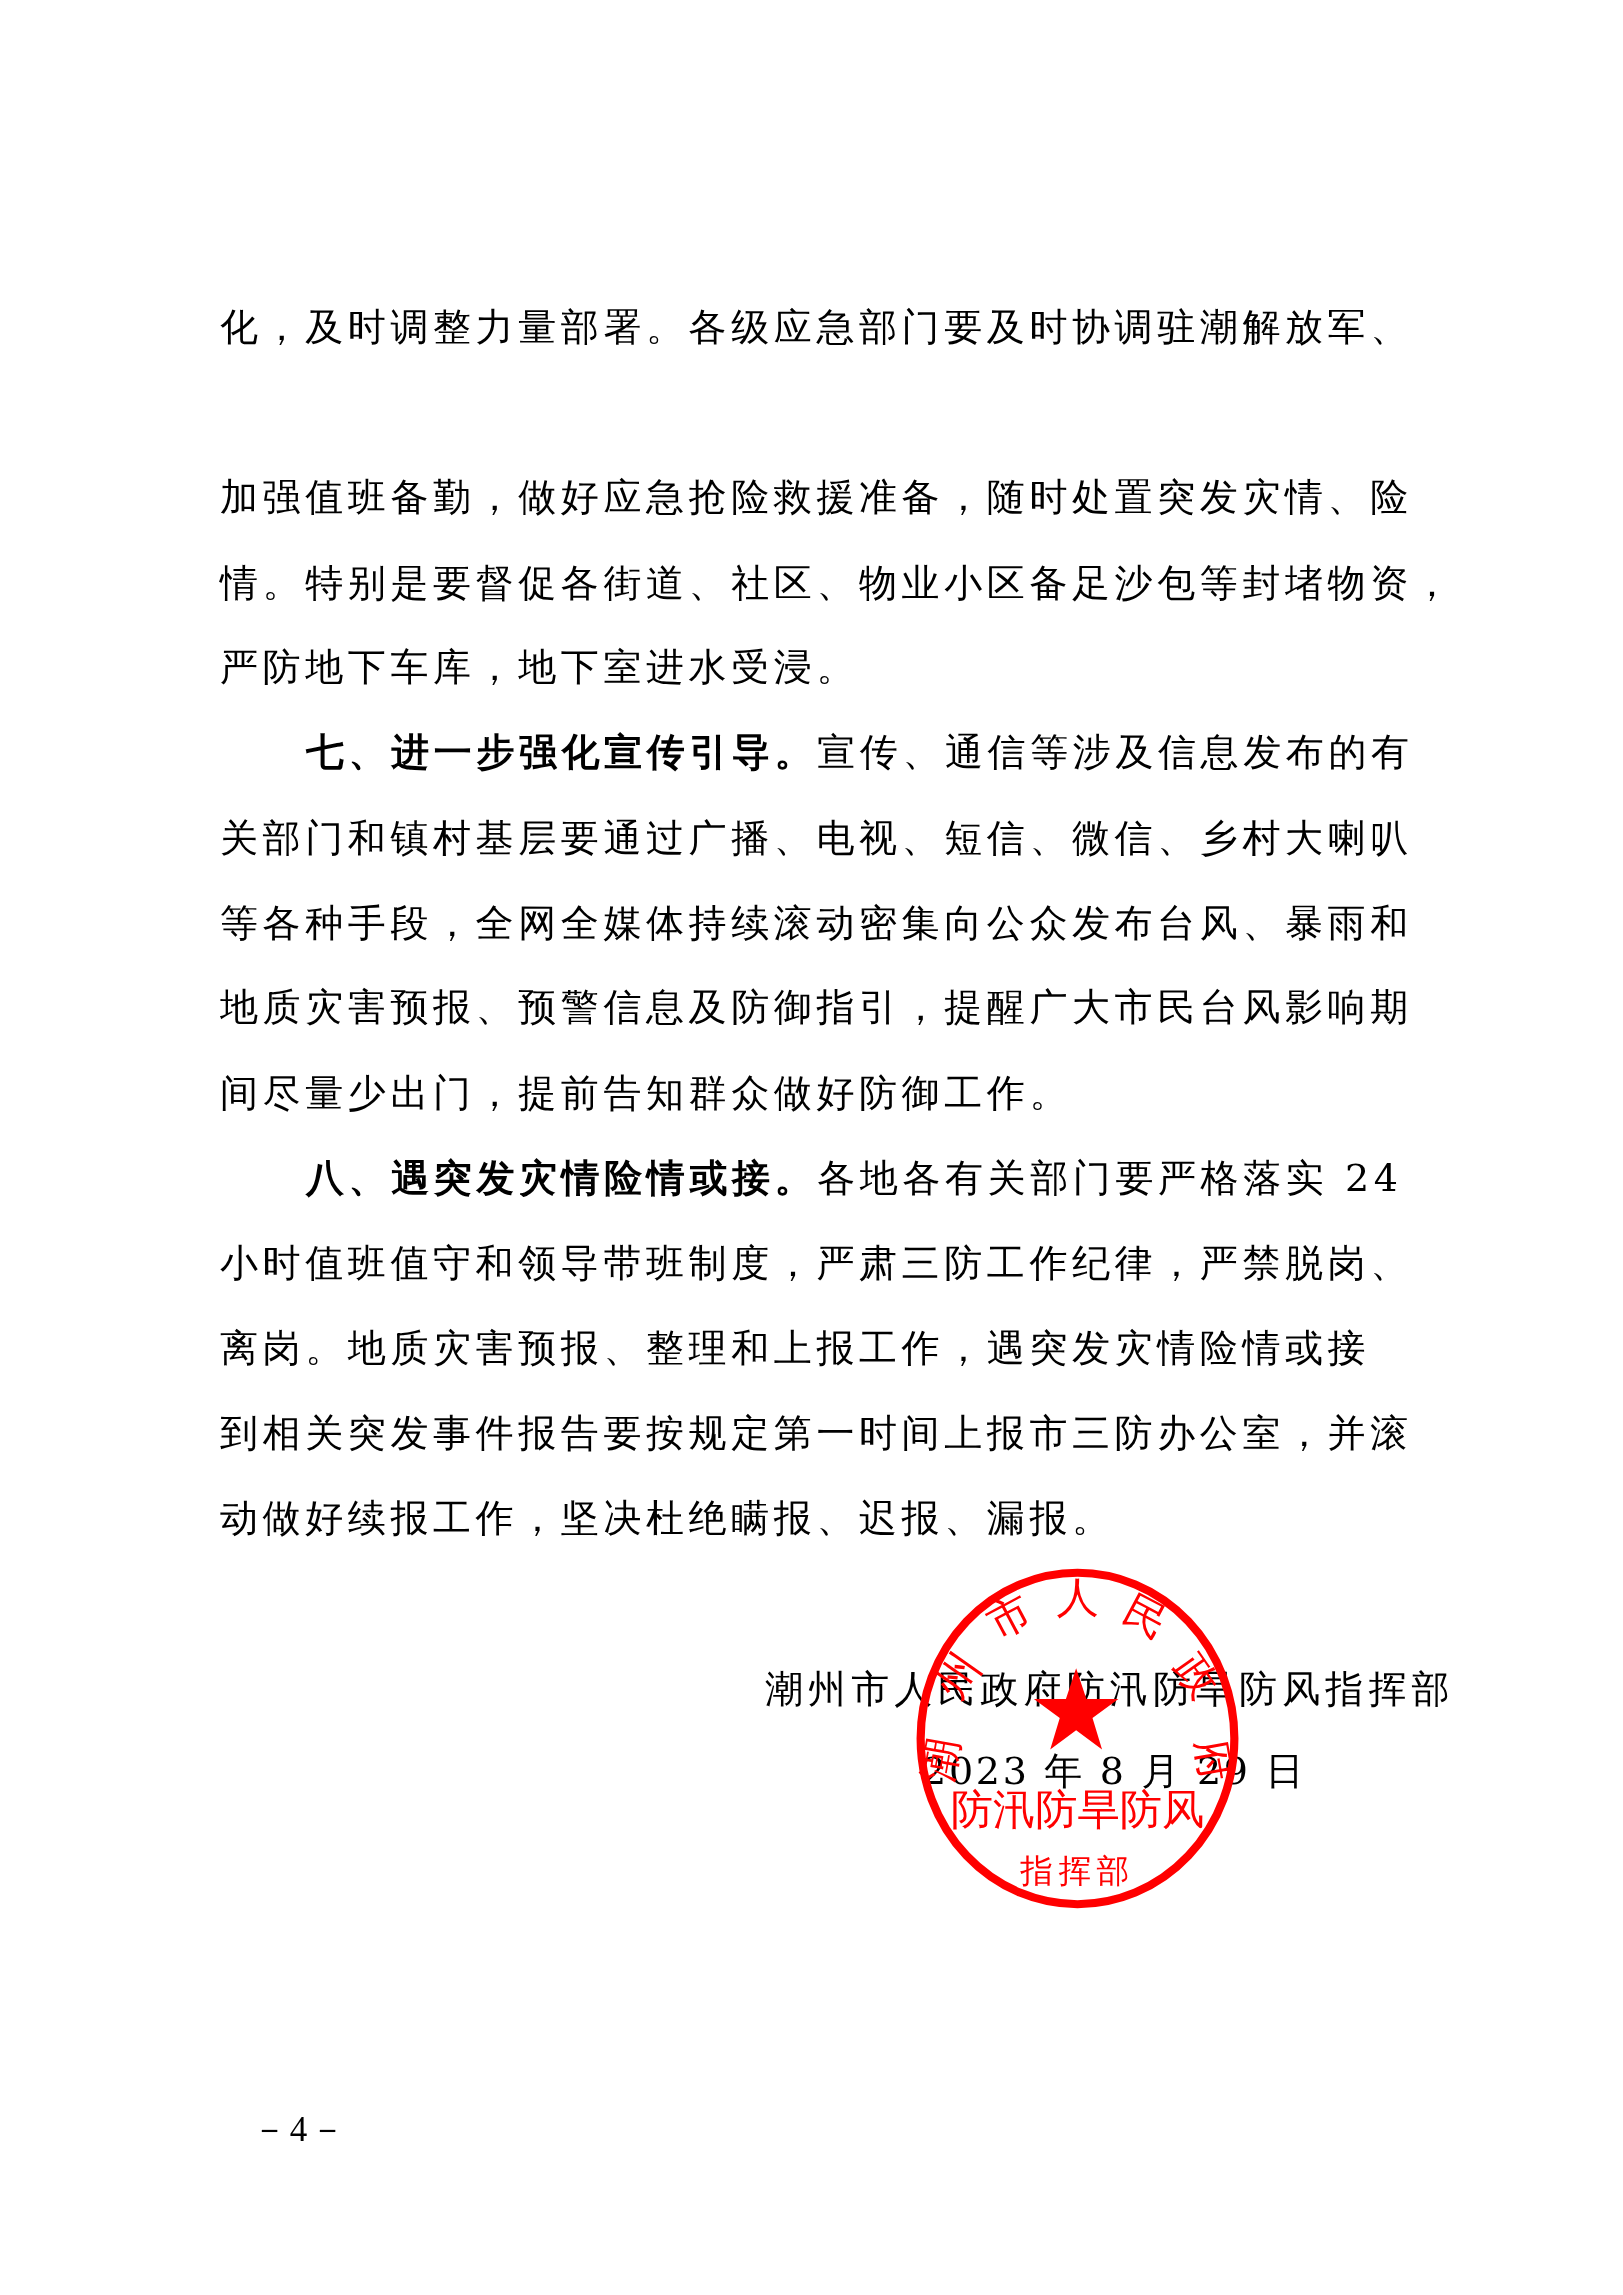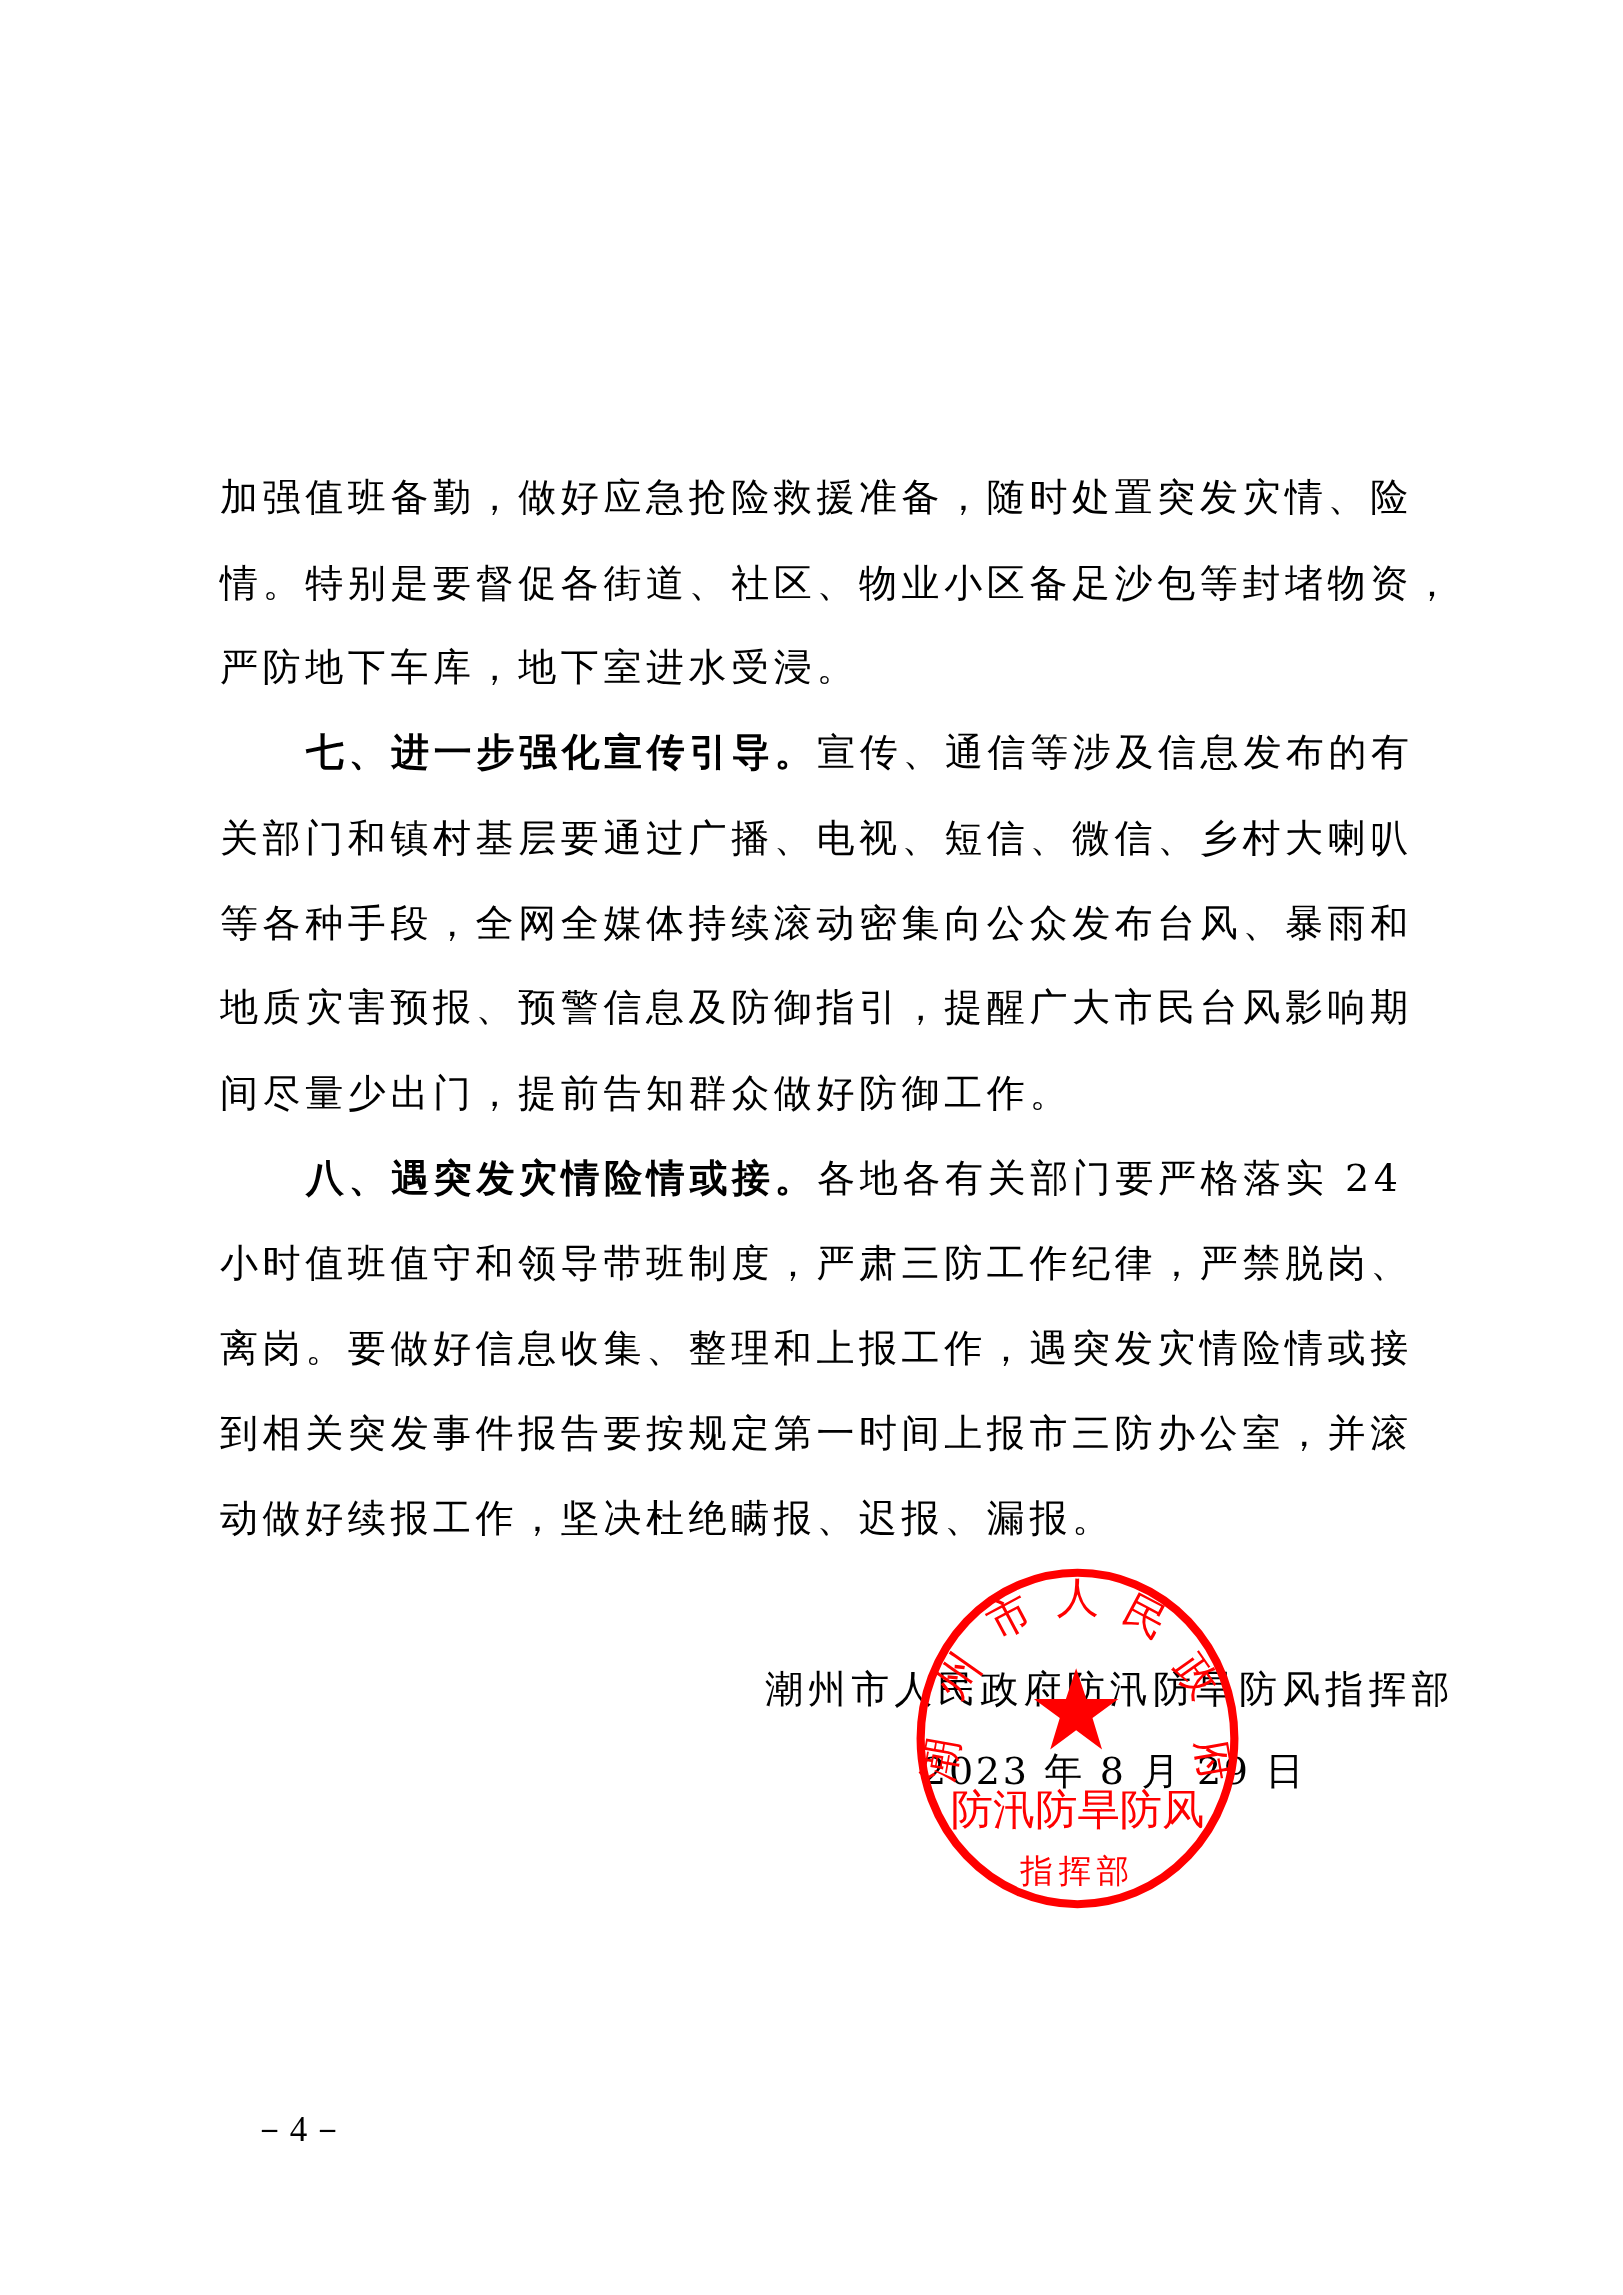--- a/index.html
+++ b/index.html
@@ -16,37 +16,38 @@
   .page-num { position: absolute; left: 252px; top: 2109px; font-size: 35px; line-height: 41px;
               font-family: "Liberation Serif", serif; letter-spacing: 2.7px; }
   .seal { position: absolute; left: 915px; top: 1568px; width: 325px; height: 341px; pointer-events: none; }
   .seal svg { width: 100%; height: 100%; }
 </style>
 </head>
 <body>
 
 <div class="page">
 
+  <div class="line" style="top:300px">化，及时调整力量部署。各级应急部门要及时协调驻潮解放军、</div>
   <div class="line" style="top:470px">加强值班备勤，做好应急抢险救援准备，随时处置突发灾情、险</div>
   <div class="line" style="top:556px">情。特别是要督促各街道、社区、物业小区备足沙包等封堵物资，</div>
   <div class="line" style="top:640px">严防地下车库，地下室进水受浸。</div>
 
   <div class="line indent" style="top:725px">
     <span class="bold">七、进一步强化宣传引导。</span><span>宣传、通信等涉及信息发布的有</span>
   </div>
   <div class="line" style="top:811px">关部门和镇村基层要通过广播、电视、短信、微信、乡村大喇叭</div>
   <div class="line" style="top:896px">等各种手段，全网全媒体持续滚动密集向公众发布台风、暴雨和</div>
   <div class="line" style="top:980px">地质灾害预报、预警信息及防御指引，提醒广大市民台风影响期</div>
   <div class="line" style="top:1066px">间尽量少出门，提前告知群众做好防御工作。</div>
 
   <div class="line indent" style="top:1151px">
     <span class="bold">八、遇突发灾情险情或接。</span><span>各地各有关部门要严格落实 24</span>
   </div>
   <div class="line" style="top:1236px">小时值班值守和领导带班制度，严肃三防工作纪律，严禁脱岗、</div>
-  <div class="line" style="top:1321px">离岗。要做好信息收集、整理和上报工作，遇突发灾情险情或接</div>
+  <div class="line" style="top:1321px">离岗。地质灾害预报、整理和上报工作，遇突发灾情险情或接</div>
   <div class="line" style="top:1406px">到相关突发事件报告要按规定第一时间上报市三防办公室，并滚</div>
   <div class="line" style="top:1491px">动做好续报工作，坚决杜绝瞒报、迟报、漏报。</div>
 
   <div class="sig sig-org">潮州市人民政府防汛防旱防风指挥部</div>
   <div class="sig sig-date">2023 年 8 月 29 日</div>
 
   <div class="seal">
     <svg viewBox="0 0 476 500" xmlns="http://www.w3.org/2000/svg">
       <ellipse cx="238" cy="250" rx="230" ry="243" fill="none" stroke="#FF0000" stroke-width="12"></ellipse>
 

